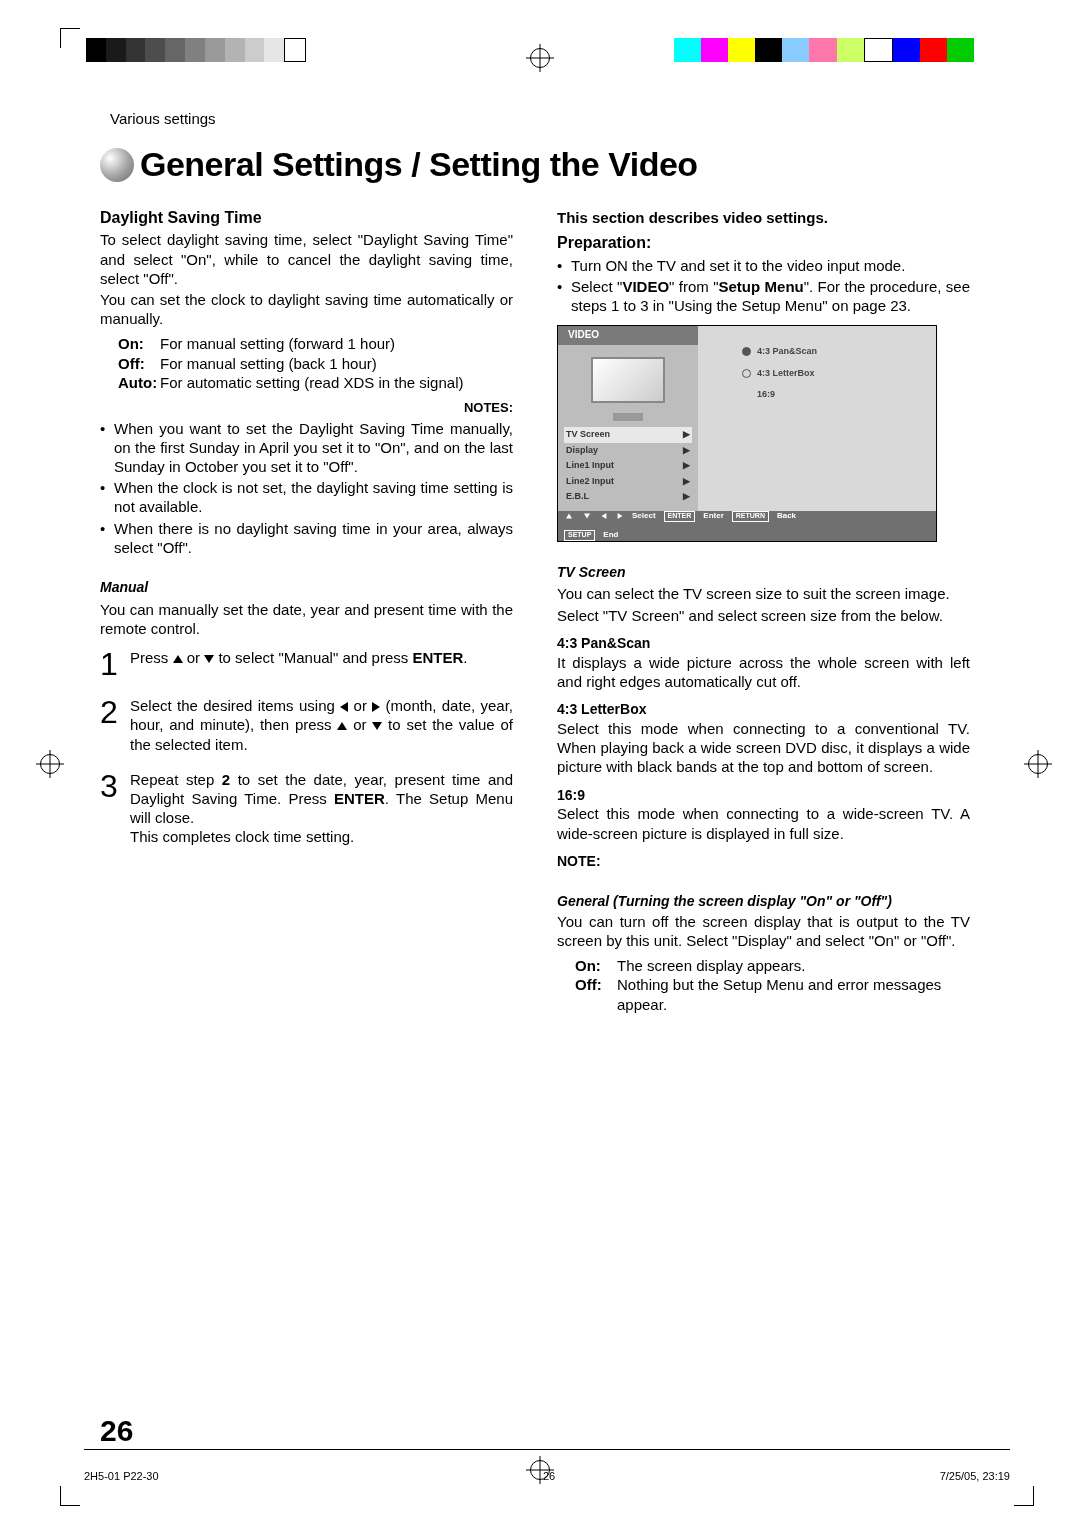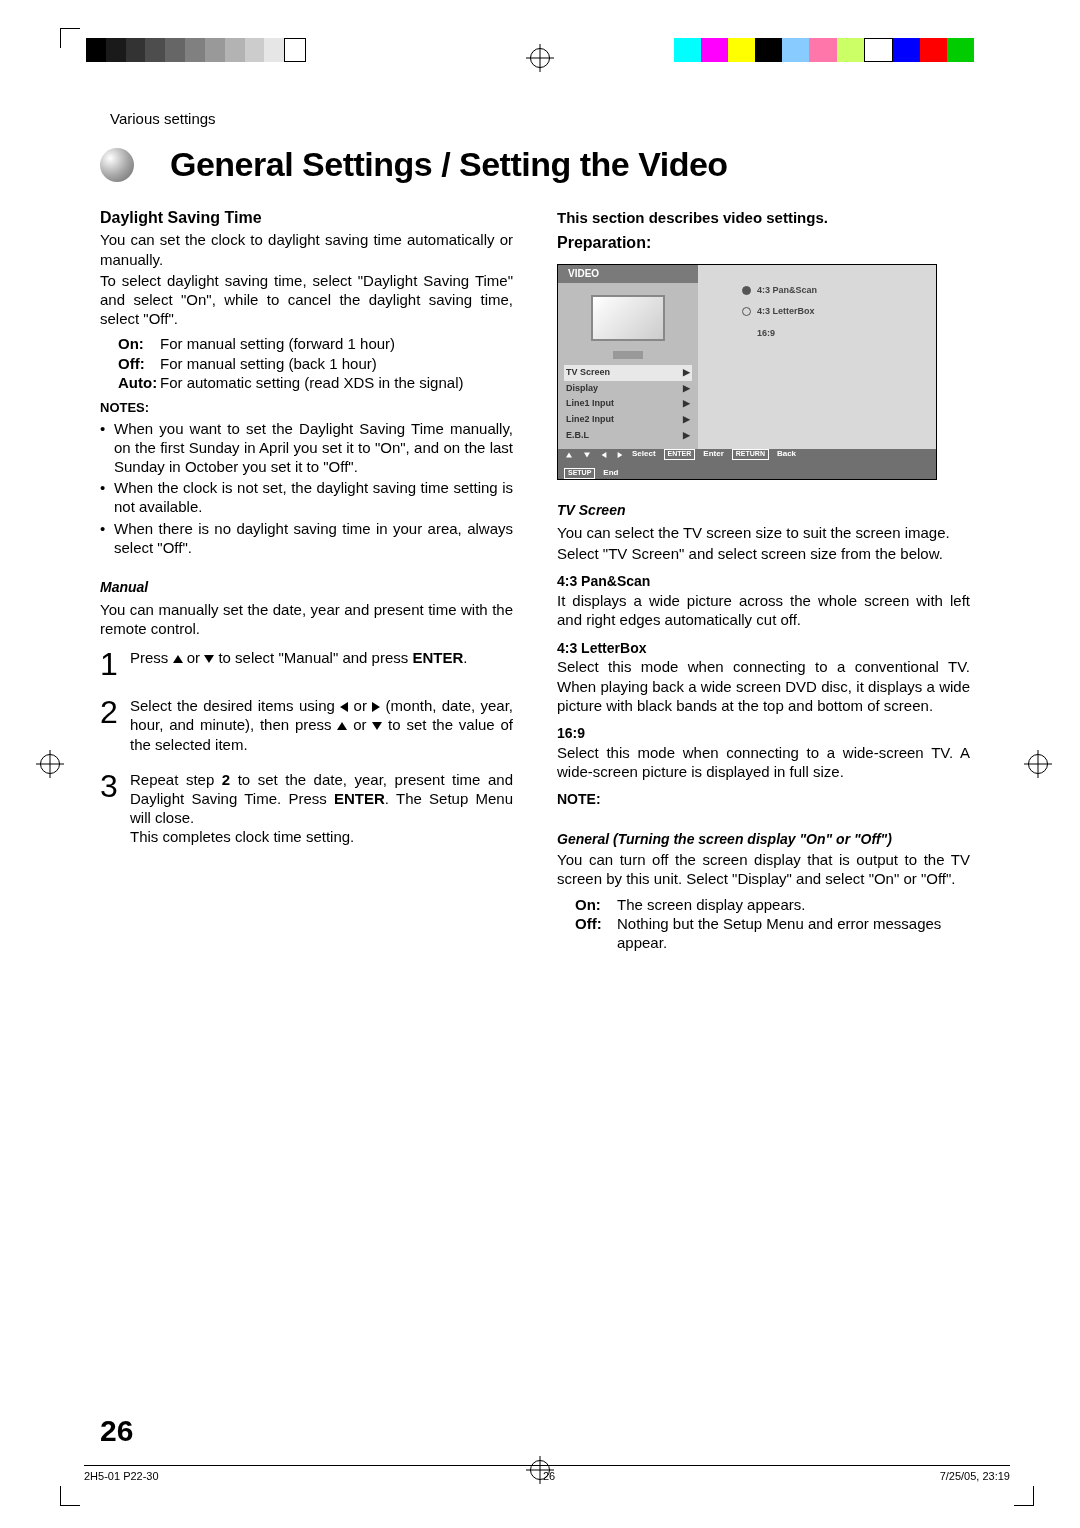--- a/index.html
+++ b/index.html
@@ -20,30 +20,30 @@
   .reg-right{ top: 50%; right: 28px; transform: translateY(-50%);}
   .gray-bar, .color-bar { position:absolute; top:38px; height:24px; display:flex; }
   .gray-bar { left:86px; width:220px; }
   .gray-bar div{ flex:1; }
   .color-bar { right:106px; width:300px; }
   .color-bar div{ flex:1; height:100%; }
   .content { position:absolute; left:100px; top:110px; width:870px; }
   .breadcrumb { font-weight:normal; font-size:15px; margin-left:10px; }
   .title-row { display:flex; align-items:center; margin-top:18px; margin-bottom:8px;}
   .sphere { width:34px; height:34px; border-radius:50%; background: radial-gradient(circle at 30% 30%, #fff, #aaa 50%, #666 100%); margin-right:6px;}
-  .title { font-size:34px; font-weight:bold; letter-spacing:-0.5px;margin-left:30px;}
+  .title { font-size:34px; font-weight:bold; letter-spacing:-0.5px;}
   .columns { display:flex; gap:44px; margin-top:24px;}
   .col { width:418px; font-size:15px; line-height:1.28; }
   .col h3 { font-size:16px; font-weight:bold; margin-bottom:2px;}
   .col h2 { font-size:14px; font-weight:bold; margin-top:22px; margin-bottom:3px;font-style:italic;}
   .col p { text-align:justify; margin-bottom:2px;}
   .defs { margin:6px 0 6px 18px;}
   .defs div { display:flex; }
   .defs b { width:42px; flex:none;}
-  .notes-h { font-weight:bold; font-size:13px; margin-top:8px;}
+  .notes-h { font-weight:bold; font-size:13px; margin-top:8px;text-align:right;}
   ul.notes { list-style:none; margin-top:2px;}
   ul.notes li { position:relative; padding-left:14px; text-align:justify; margin-bottom:2px;}
   ul.notes li::before{content:"•"; position:absolute; left:0;}
   .steps { margin-top:10px;}
   .step { display:flex; margin-bottom:16px;}
   .step .num { font-size:32px; font-weight:400; width:30px; flex:none; line-height:1;}
   .step .txt { flex:1; text-align:justify;}
   .tri { display:inline-block; width:0; height:0; vertical-align:middle;}
   .tri.up{border-left:5px solid transparent;border-right:5px solid transparent;border-bottom:8px solid #000;}
   .tri.down{border-left:5px solid transparent;border-right:5px solid transparent;border-top:8px solid #000;}
@@ -62,21 +62,21 @@
   .menu-left .it.sel{ background:#e8e8e8;}
   .menu-right{ flex:1; background:#d9d9d9; padding:14px 10px; color:#444;}
   .menu-right .opt{ display:flex; align-items:center; gap:6px; margin:6px 0 10px 34px; font-size:9px;}
   .radio{width:9px;height:9px;border:1px solid #555;border-radius:50%;display:inline-block;}
   .radio.on{background:#555;}
   .menu-bot{ background:#707070; color:#fff; display:flex; flex-wrap:wrap; padding:0 6px; gap:4px 8px; font-size:8px; align-items:center;}
   .menu-bot .btn{border:1px solid #fff; padding:0 3px; font-size:7px;}
   .menu-bot .tri.up,.menu-bot .tri.down{border-bottom-color:#fff;border-top-color:#fff; transform:scale(.6);}
   .menu-bot .tri.left,.menu-bot .tri.right{border-right-color:#fff;border-left-color:#fff; transform:scale(.6);}
   .pagenum { position:absolute; left:100px; bottom:80px; font-size:30px; font-weight:bold;}
-  .footer { position:absolute; bottom:46px; left:84px; right:70px; border-top:1px solid #000; display:flex; justify-content:space-between; font-size:11px; padding-top:4px;}
+  .footer { position:absolute; bottom:46px; left:84px; right:70px; border-top:1px solid #000; display:flex; justify-content:space-between; font-size:11px; padding-top:20px;}
   b{font-weight:bold;}
 </style>
 </head>
 <body>
 <div class="page">
 
   <div class="gray-bar">
     <div style="background:#000"></div>
       <div style="background:#1a1a1a"></div>
       <div style="background:#333"></div>
@@ -123,22 +123,22 @@
     <div class="breadcrumb">Various settings</div>
     <div class="title-row">
       <div class="sphere"></div>
       <div class="title">General Settings / Setting the Video</div>
     </div>
 
     <div class="columns">
 
       <div class="col">
         <h3>Daylight Saving Time</h3>
+        <p>To select daylight saving time, select "Daylight Saving Time" and select "On", while to cancel the daylight saving time, select "Off".</p>
         <p>You can set the clock to daylight saving time automatically or manually.</p>
-        <p>To select daylight saving time, select "Daylight Saving Time" and select "On", while to cancel the daylight saving time, select "Off".</p>
         <div class="defs">
           <div>
               <b>On:</b>
               <span>For manual setting (forward 1 hour)</span>
             </div>
           <div>
               <b>Off:</b>
               <span>For manual setting (back 1 hour)</span>
             </div>
           <div>
@@ -168,20 +168,24 @@
           <div class="step">
             <div class="num">3</div>
             <div class="txt"><span>Repeat step</span> <b>2</b> <span>to set the date, year, present time and Daylight Saving Time. Press</span> <b>ENTER</b><span>. The Setup Menu will close.</span><br><span>This completes clock time setting.</span></div>
           </div>
         </div>
       </div>
 
       <div class="col">
         <p><b>This section describes video settings.</b></p>
         <h3 style="margin-top:6px">Preparation:</h3>
+        <ul class="notes">
+          <li>Turn ON the TV and set it to the video input mode.</li>
+          <li>Select "<b>VIDEO</b>" from "<b>Setup Menu</b>". <span>For the procedure, see steps 1 to 3 in "Using the Setup Menu" on page 23.</span></li>
+        </ul>
 
         <div class="menu-fig">
           <div class="menu-top">
             <div class="menu-left">
               <div class="hdr">VIDEO</div>
               <div class="tv-icon">
                   <div class="scr"></div>
                   <div class="base"></div>
                 </div>
               <div class="items">

